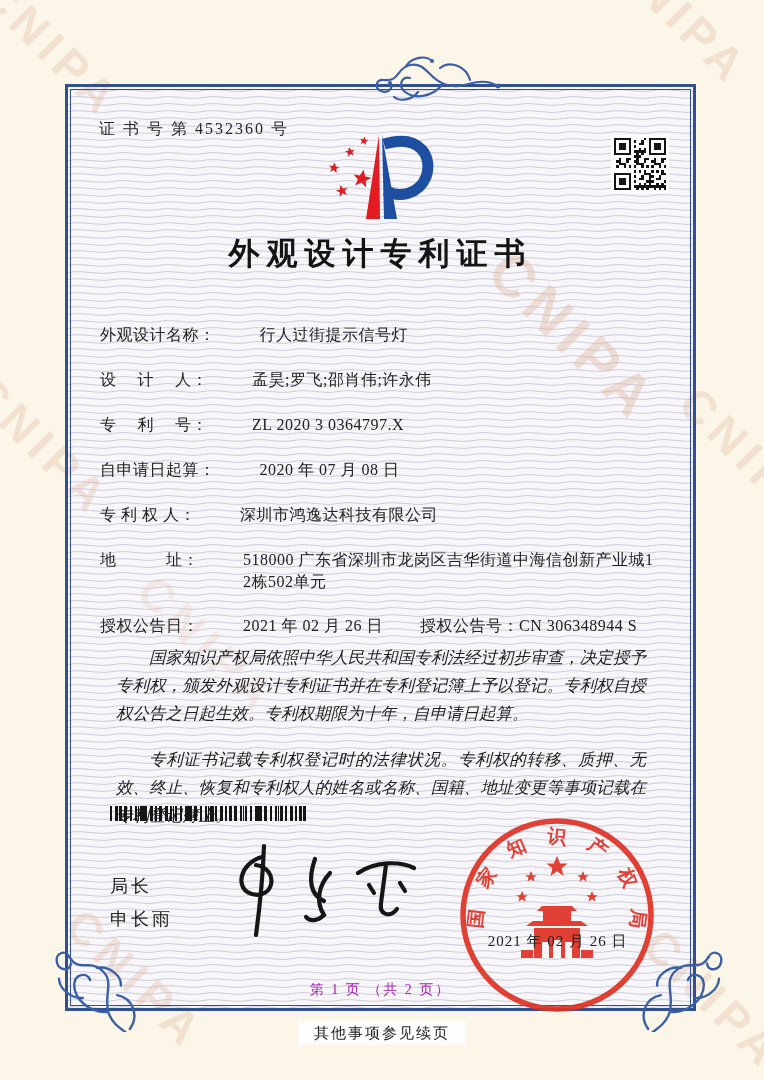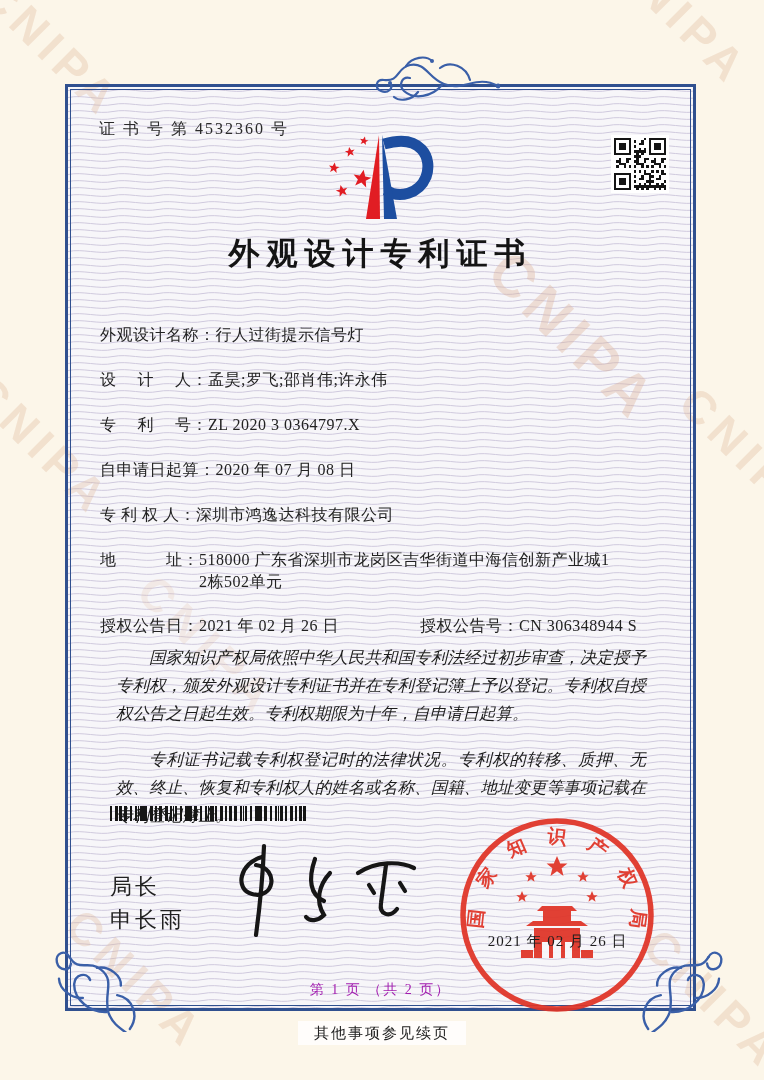--- a/index.html
+++ b/index.html
@@ -28,38 +28,38 @@
   
   .content{position:absolute;inset:0;z-index:4;}
   .cert-no{position:absolute;left:99px;top:119px;font-size:16px;letter-spacing:2px;color:#2a2a2a;}
   .logo{position:absolute;left:326px;top:131px;}
   .qr{position:absolute;left:611px;top:135px;width:58px;height:58px;background:#fff;padding:3px;box-sizing:border-box;}
   .title{
     position:absolute;left:65px;top:233px;width:631px;text-align:center;
     font-size:31px;font-weight:bold;letter-spacing:7px;color:#141414;
   }
   .fields{position:absolute;left:100px;top:324px;width:562px;font-size:16px;color:#222;}
-  .frow{display:flex;margin-bottom:23px;line-height:22px;}
+  .frow{display:flex;margin-bottom:23px;line-height:22px;gap:44px;}
   .frow .lab{white-space:pre;letter-spacing:.5px;flex:0 0 auto;}
   .frow .val{letter-spacing:.5px;white-space:pre-line;}
   .frow.last{position:relative;margin-bottom:4px;}
   .pair2{position:absolute;left:320px;top:0;display:flex;}
   .paras{
     position:absolute;left:98px;top:626px;width:566px;
     font-size:16.5px;line-height:28px;color:#1c1c1c;text-align:justify;
   }
   .paras p{margin:18px;text-indent:2em;font-style:italic;}
   .barcode{
     position:absolute;left:110px;top:806px;width:196px;height:15px;
     background:
       repeating-linear-gradient(90deg,#151515 0 2px,transparent 2px 5px),
       repeating-linear-gradient(90deg,#151515 0 1px,transparent 1px 7px),
       repeating-linear-gradient(90deg,transparent 0 9px,#151515 9px 12px,transparent 12px 23px);
   }
-  .director{position:absolute;left:110px;top:870px;font-size:22px;color:#222;letter-spacing:3px;line-height:33px;}
+  .director{position:absolute;left:110px;top:870px;font-size:18px;color:#222;letter-spacing:3px;line-height:33px;}
   .signature{position:absolute;left:218px;top:843px;}
   .seal{position:absolute;left:457px;top:812px;z-index:5;}
   .seal-date{
     position:absolute;left:455px;top:932px;width:205px;text-align:center;
     font-size:15px;color:#1e1e1e;letter-spacing:1px;z-index:6;
   }
   .page-num{position:absolute;left:65px;top:981px;width:631px;text-align:center;font-size:14px;letter-spacing:2px;color:#a21caf;}
   .foot-note{
     position:absolute;left:0;top:1024px;width:764px;text-align:center;font-size:15px;color:#222;letter-spacing:2px;z-index:4;
   }

